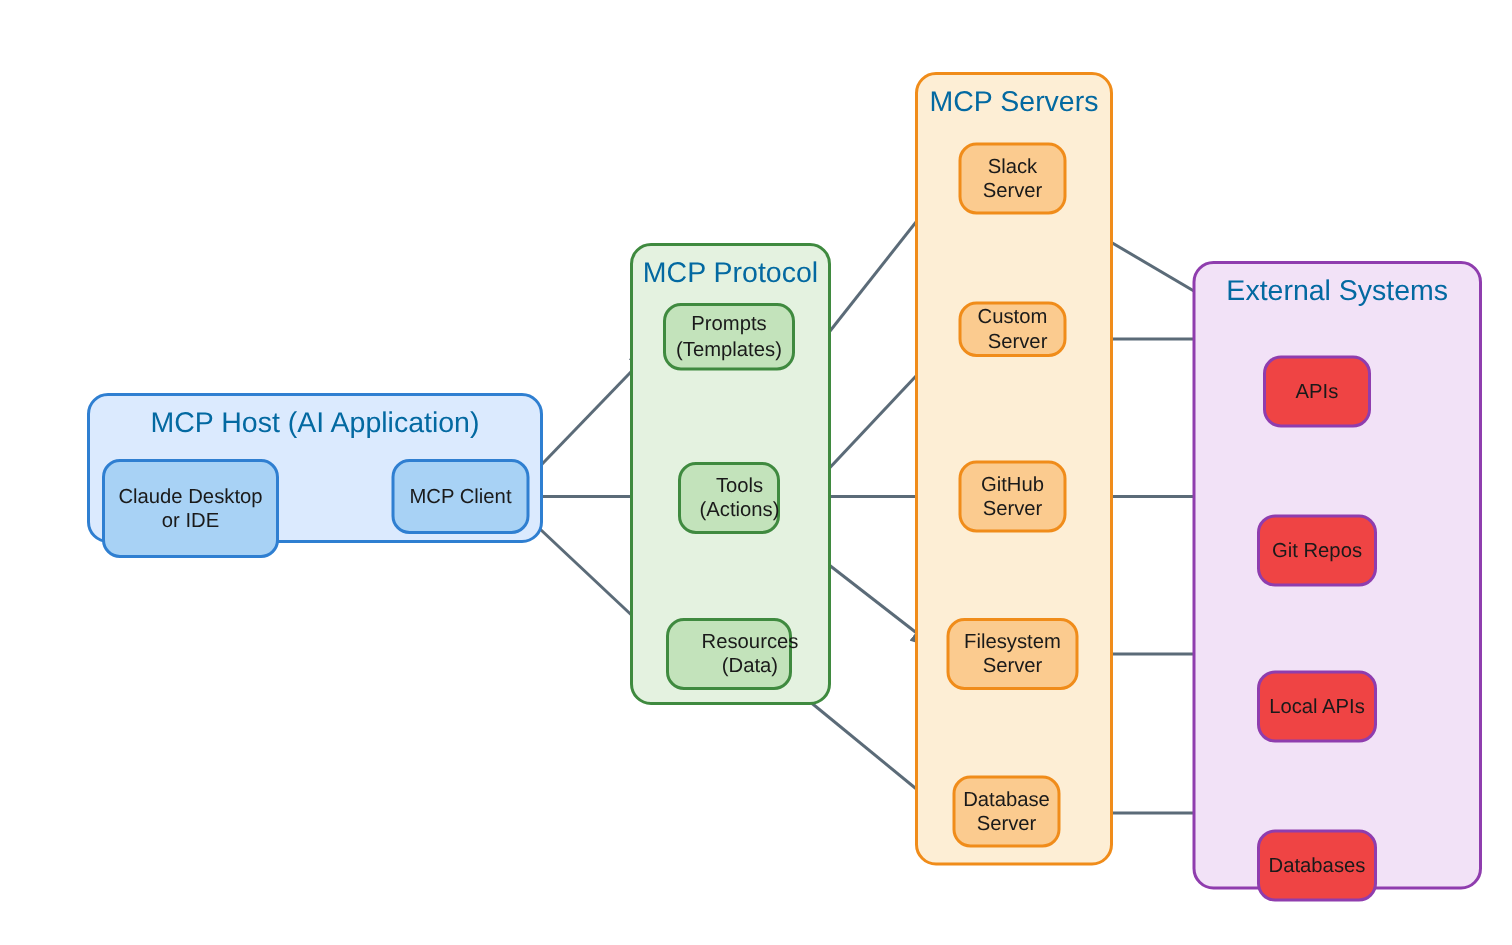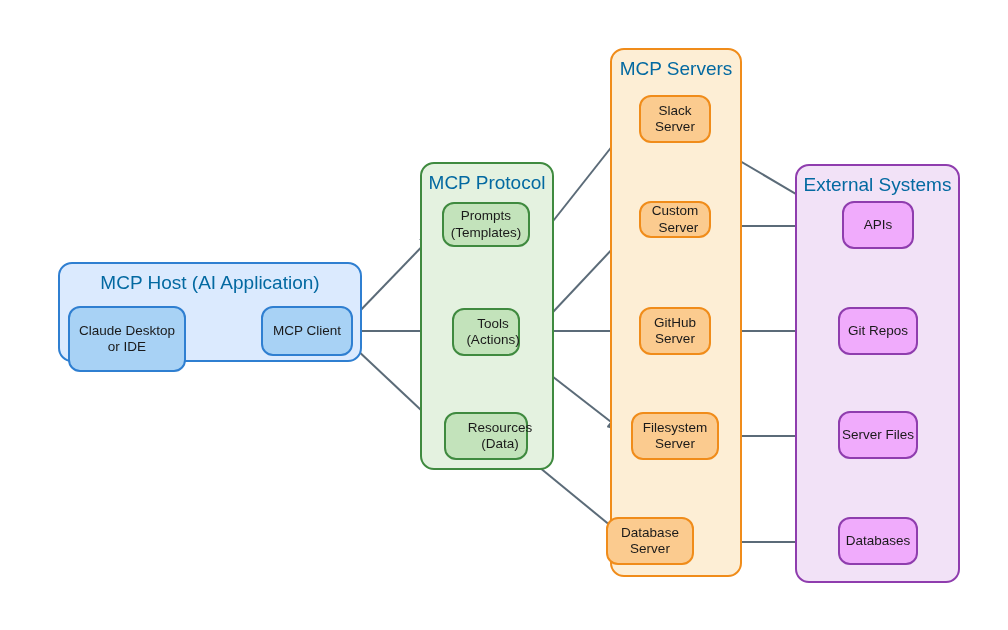--- a/index.html
+++ b/index.html
@@ -59,21 +59,21 @@
   .node .lbl { display: block; }
   
   .g-host   { background: #dbeafe; border-color: #2f7fd1; }
   .g-proto  { background: #e4f2e0; border-color: #3f8a3f; padding-left: 12px; }
   .g-srv    { background: #fdeed5; border-color: #f08c1a; }
   .g-ext    { background: #f2e2f7; border-color: #8f3dae; }
   
   .n-host   { background: #a8d2f5; border-color: #2f7fd1; }
   .n-proto  { background: #c3e3bb; border-color: #3f8a3f; }
   .n-srv    { background: #fbcb8f; border-color: #f08c1a; }
-  .n-ext    { background: #f0abfc; border-color: #8f3dae; }
+  .n-ext    { background: #ef4444; border-color: #8f3dae; margin-top: 36px; }
 </style>
 </head>
 <body>
 
 <div id="canvas">
 
   <svg id="edges" viewBox="0 0 1008 630" xmlns="http://www.w3.org/2000/svg">
     <defs>
       <marker id="arrowhead" markerWidth="9" markerHeight="7" refX="8.5" refY="3.5" orient="auto" markerUnits="strokeWidth">
         <path d="M 0 0 L 9 3.5 L 0 7 z" fill="#5b6b78"></path>
@@ -128,33 +128,33 @@
   </div>
   <div class="node n-srv" id="nd-custom" style="left: 639px; top: 201px; width: 72px; height: 37px; text-align: right;">
     <span class="lbl">Custom<br>Server</span>
   </div>
   <div class="node n-srv" id="nd-github" style="left: 639px; top: 307px; width: 72px; height: 48px;">
     <span class="lbl">GitHub<br>Server</span>
   </div>
   <div class="node n-srv" id="nd-filesystem" style="left: 631px; top: 412px; width: 88px; height: 48px;">
     <span class="lbl">Filesystem<br>Server</span>
   </div>
-  <div class="node n-srv" id="nd-database" style="left: 606px; top: 517px; width: 88px; height: 48px;">
+  <div class="node n-srv" id="nd-database" style="left: 635px; top: 517px; width: 72px; height: 48px;">
     <span class="lbl">Database<br>Server</span>
   </div>
 
-  <div class="group g-ext" id="grp-external" style="left: 795px; top: 164px; width: 165px; height: 419px;">
+  <div class="group g-ext" id="grp-external" style="left: 795px; top: 174px; width: 193px; height: 419px;">
     <div class="group-title" style="top: 8px;">External Systems</div>
   </div>
   <div class="node n-ext" id="nd-apis" style="left: 842px; top: 201px; width: 72px; height: 48px;">
     <span class="lbl">APIs</span>
   </div>
   <div class="node n-ext" id="nd-gitrepos" style="left: 838px; top: 307px; width: 80px; height: 48px;">
     <span class="lbl">Git Repos</span>
   </div>
   <div class="node n-ext" id="nd-localfiles" style="left: 838px; top: 411px; width: 80px; height: 48px;">
-    <span class="lbl">Server Files</span>
+    <span class="lbl">Local APIs</span>
   </div>
   <div class="node n-ext" id="nd-databases" style="left: 838px; top: 517px; width: 80px; height: 48px;">
     <span class="lbl">Databases</span>
   </div>
 
 </div>
 
 </body></html>

